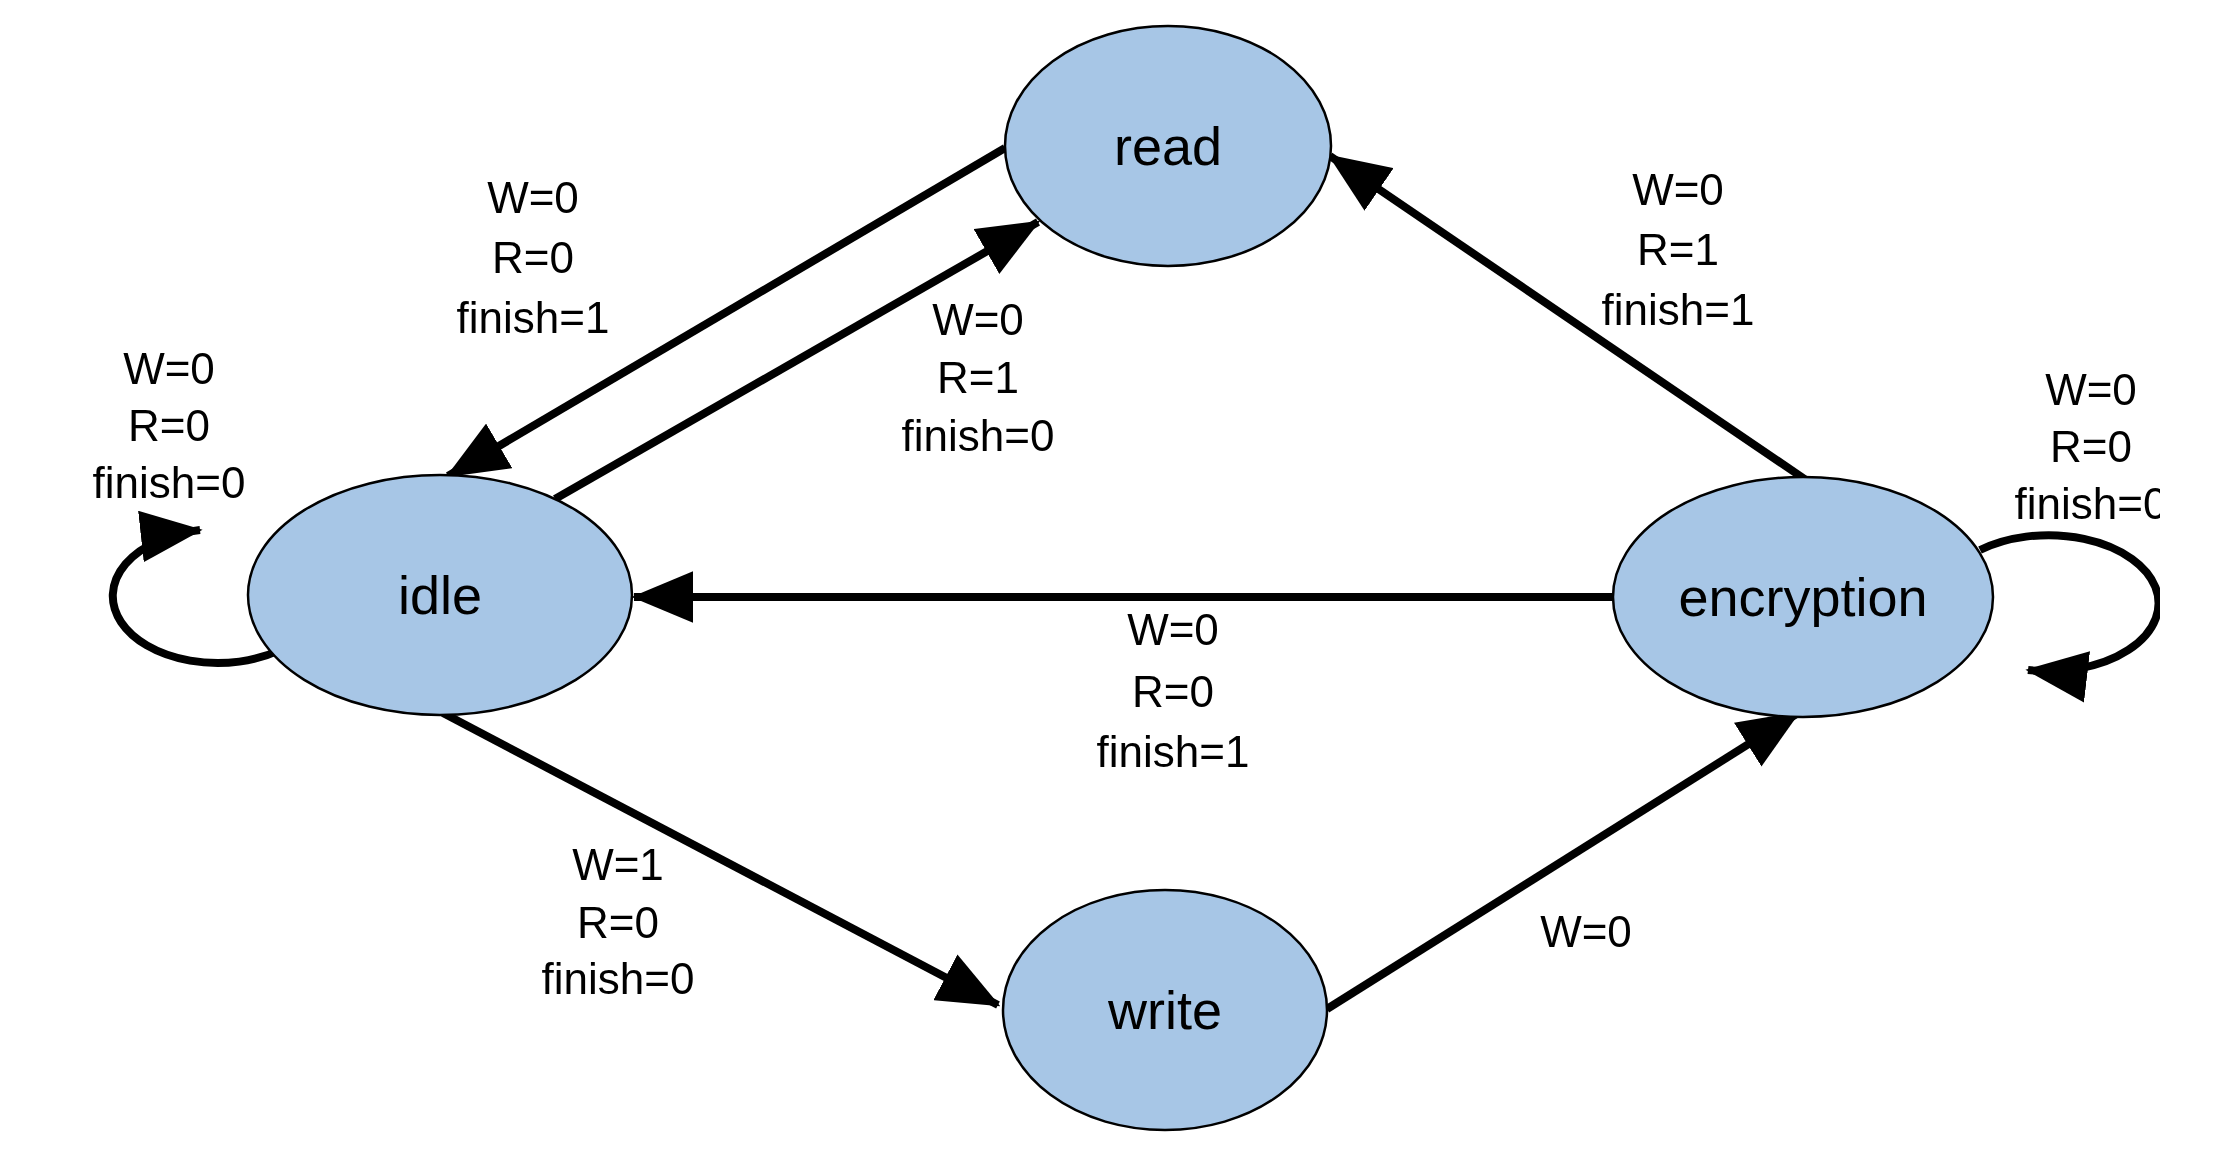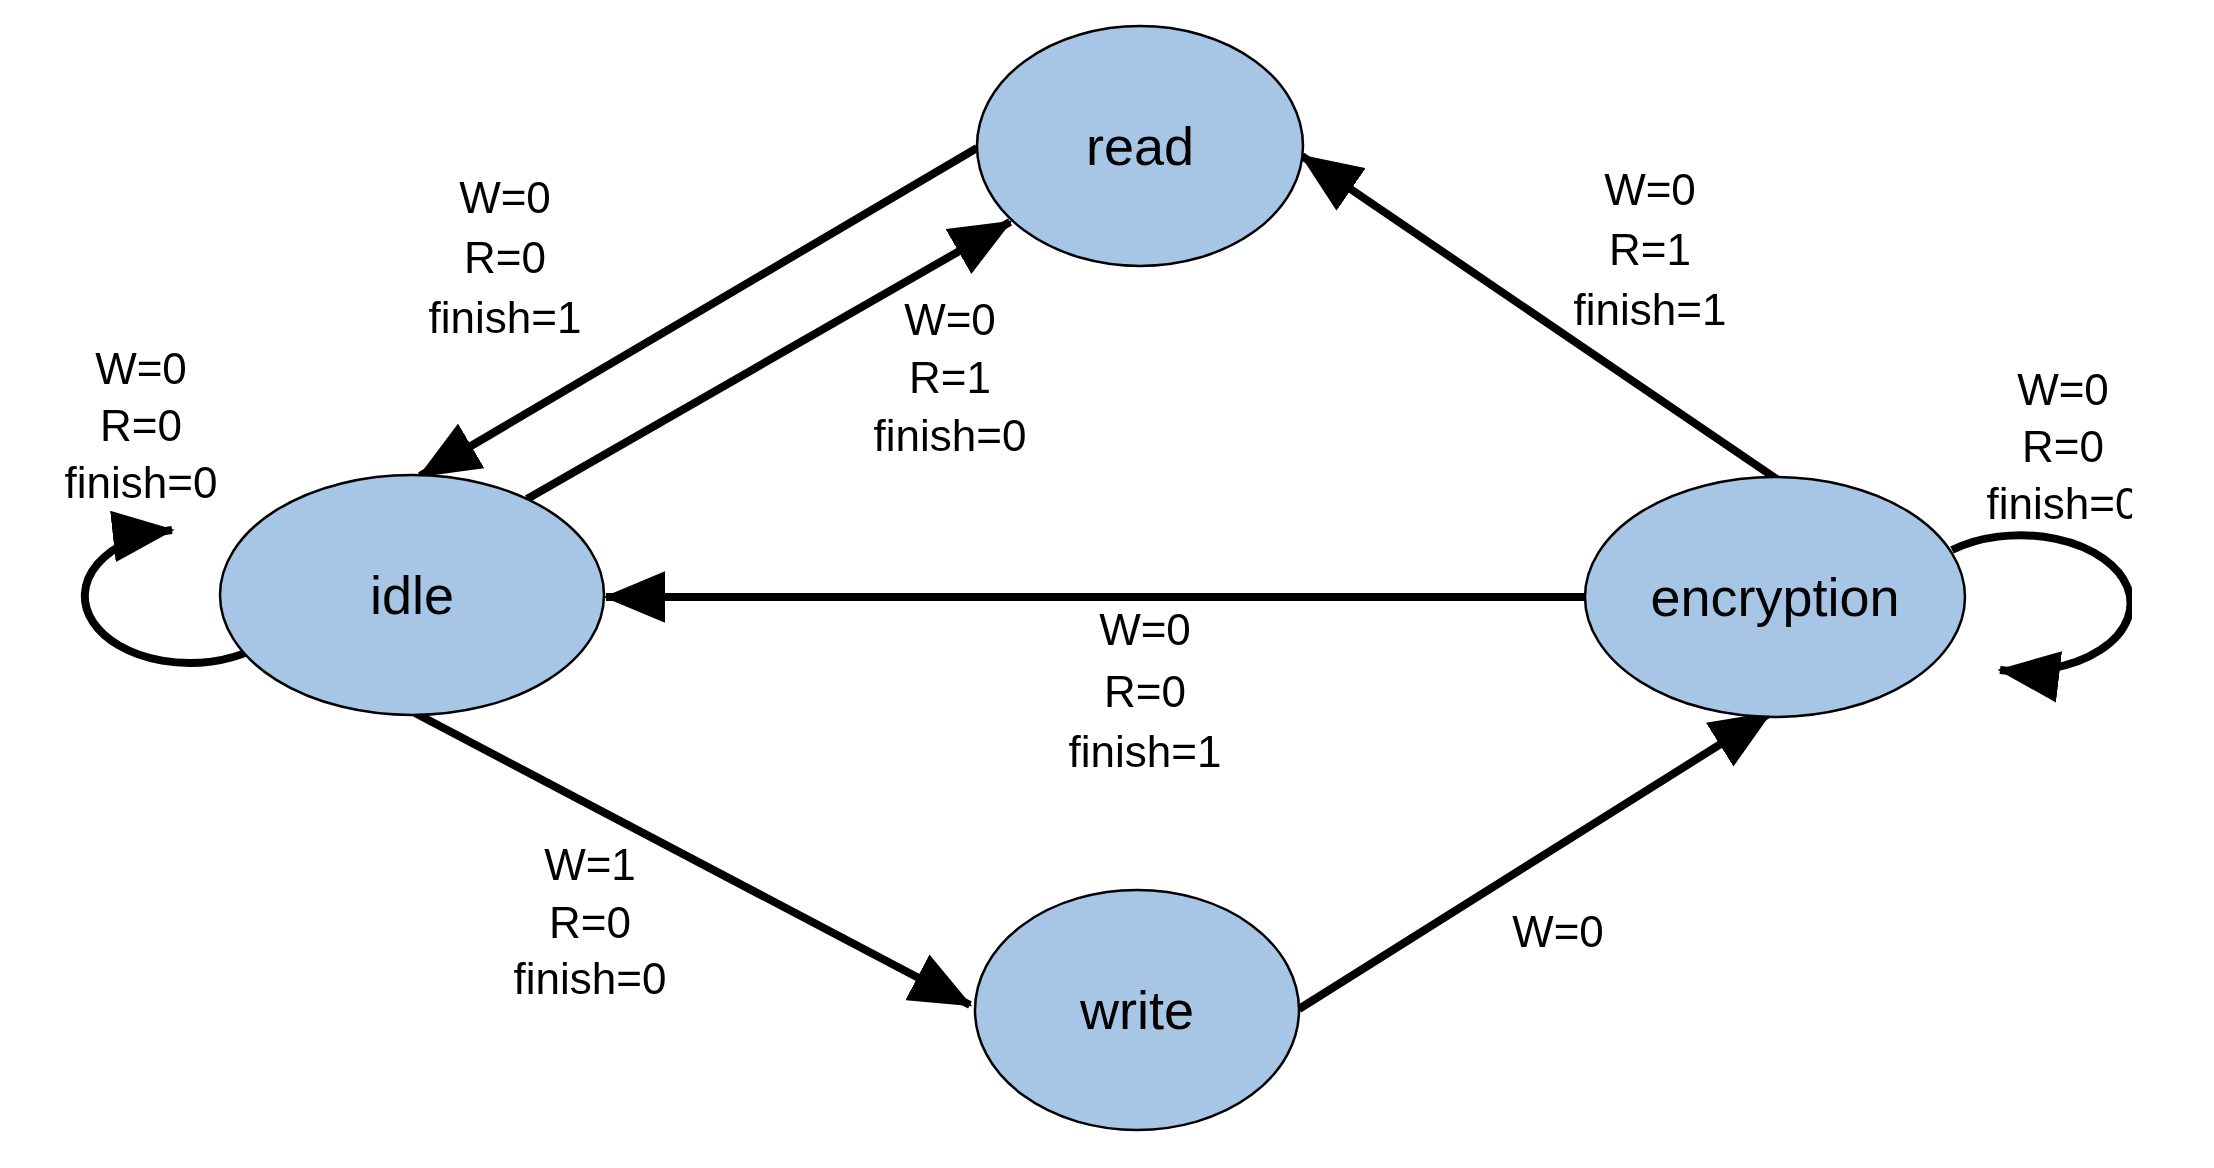--- a/index.html
+++ b/index.html
@@ -6,20 +6,21 @@
     margin: 0;
     padding: 0;
     background: var(--background, #ffffff);
   }
   .stage {
     position: relative;
     width: 2132px;
     height: 1168px;
     background: var(--background, #ffffff);
     overflow: hidden;
+    padding-left: 28px;
   }
   svg {
     display: block;
     width: 2214px;
     height: 1168px;
     font-family: "Liberation Sans", "DejaVu Sans", sans-serif;
   }
   .state-ellipse {
     fill: var(--node_fill, #a7c6e6);
     stroke: var(--node_stroke, #000000);

